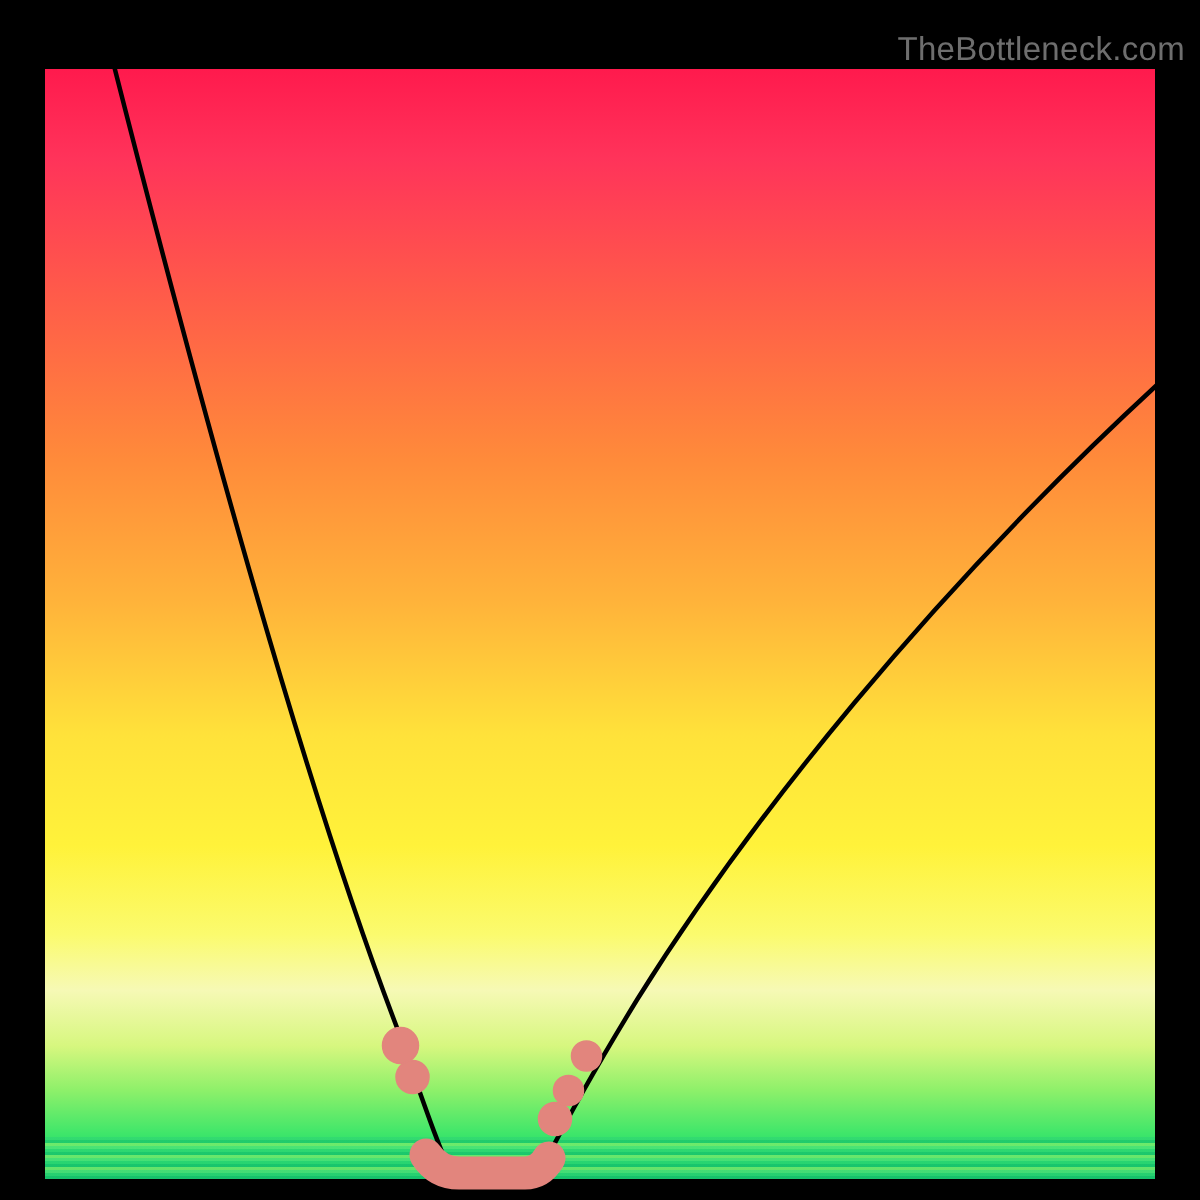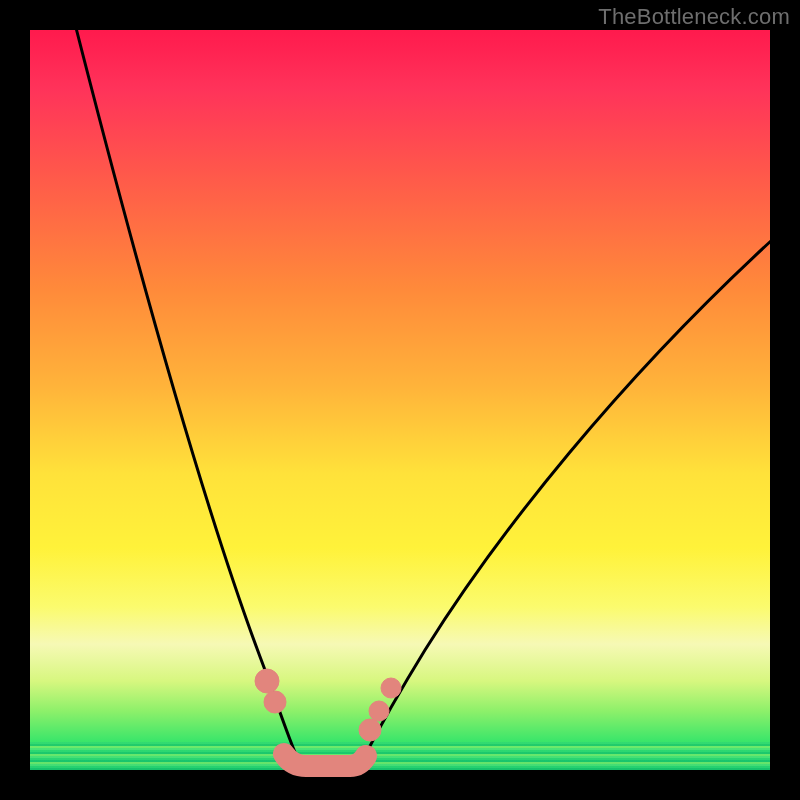--- a/index.html
+++ b/index.html
@@ -7,21 +7,21 @@
     padding: 0;
     width: 800px;
     height: 800px;
     background: #000;
     overflow: hidden;
     font-family: Arial, Helvetica, sans-serif;
   }
   .frame {
     position: absolute;
     left: 0;
-    top: 0;
+    top: 16px;
     width: 800px;
     height: 576px;
     background: #000;
   }
   .plot {
     position: absolute;
     left: 30px;
     top: 30px;
     width: 740px;
     height: 740px;

